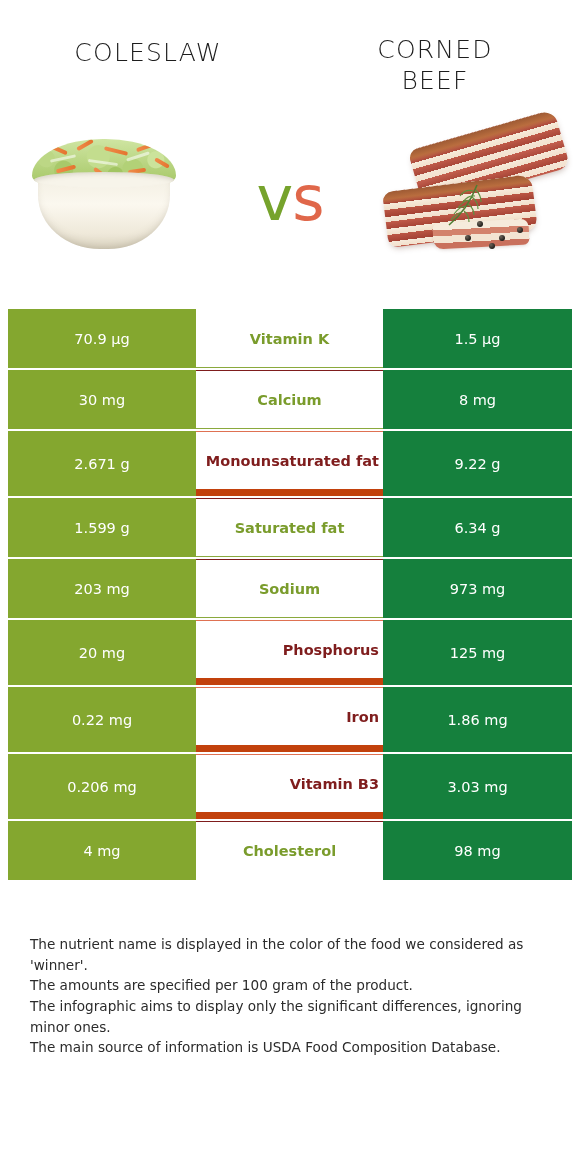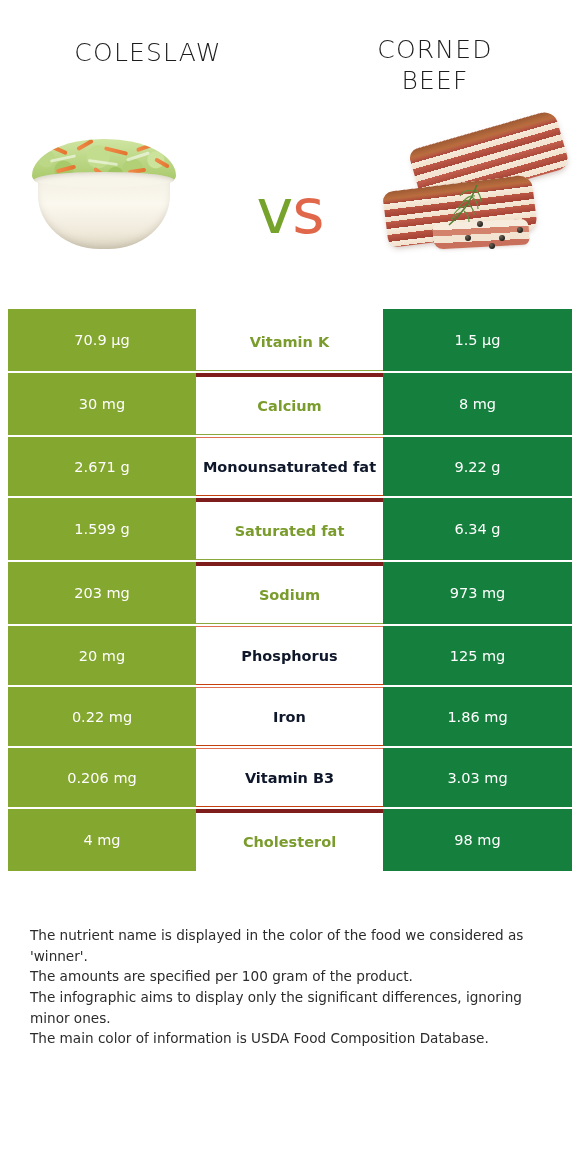--- a/index.html
+++ b/index.html
@@ -60,21 +60,21 @@
     justify-content: center;
   }
   .vs {
     font-family: "DejaVu Sans", sans-serif;
     font-size: 62px;
     font-weight: 400;
     line-height: 1;
     letter-spacing: -1px;
     white-space: nowrap;
     position: relative;
-    top: 25px;
+    top: 12px;
   }
   .vs .v { color: #76a32c; }
   .vs .s { color: #e0674a; }
 
   
   .slaw {
     position: relative;
     width: 164px;
     height: 132px;
   }
@@ -214,27 +214,28 @@
     font-weight: bold;
     font-size: 14.5px;
   }
   td.val-right {
     width: 181px;
     background: #15803d;
     color: #ffffff;
   }
   tr.win-left td.name {
     color: #7a9c2c;
-    border-top: 4px solid #7f1d1d;
+    border-top: 1px solid #7f1d1d;
     border-bottom: 1px solid #8aa93d;
   }
   tr.win-right td.name {
-    color: #0f172a;
+    color: #7f1d1d;
     border-top: 1px solid #df7152;
-    border-bottom: 1px solid #c2410c;
+    border-bottom: 7px solid #c2410c;
+    text-align: right;
   }
   tr:first-child td.name { border-top-color: transparent; }
   tr:last-child td.name { border-bottom-color: transparent; }
 
   
   .footnote {
     width: 520px;
     margin: 52px auto 0 auto;
     text-align: left;
     font-family: "DejaVu Sans", sans-serif;
@@ -363,14 +364,14 @@
       <td class="name">Cholesterol</td>
       <td class="val-right">98 mg</td>
     </tr>
   </tbody>
 </table>
 
 <div class="footnote">
   <div>The nutrient name is displayed in the color of the food we considered as 'winner'.</div>
   <div>The amounts are specified per 100 gram of the product.</div>
   <div>The infographic aims to display only the significant differences, ignoring minor ones.</div>
-  <div>The main color of information is USDA Food Composition Database.</div>
+  <div>The main source of information is USDA Food Composition Database.</div>
 </div>
 
 </body></html>

